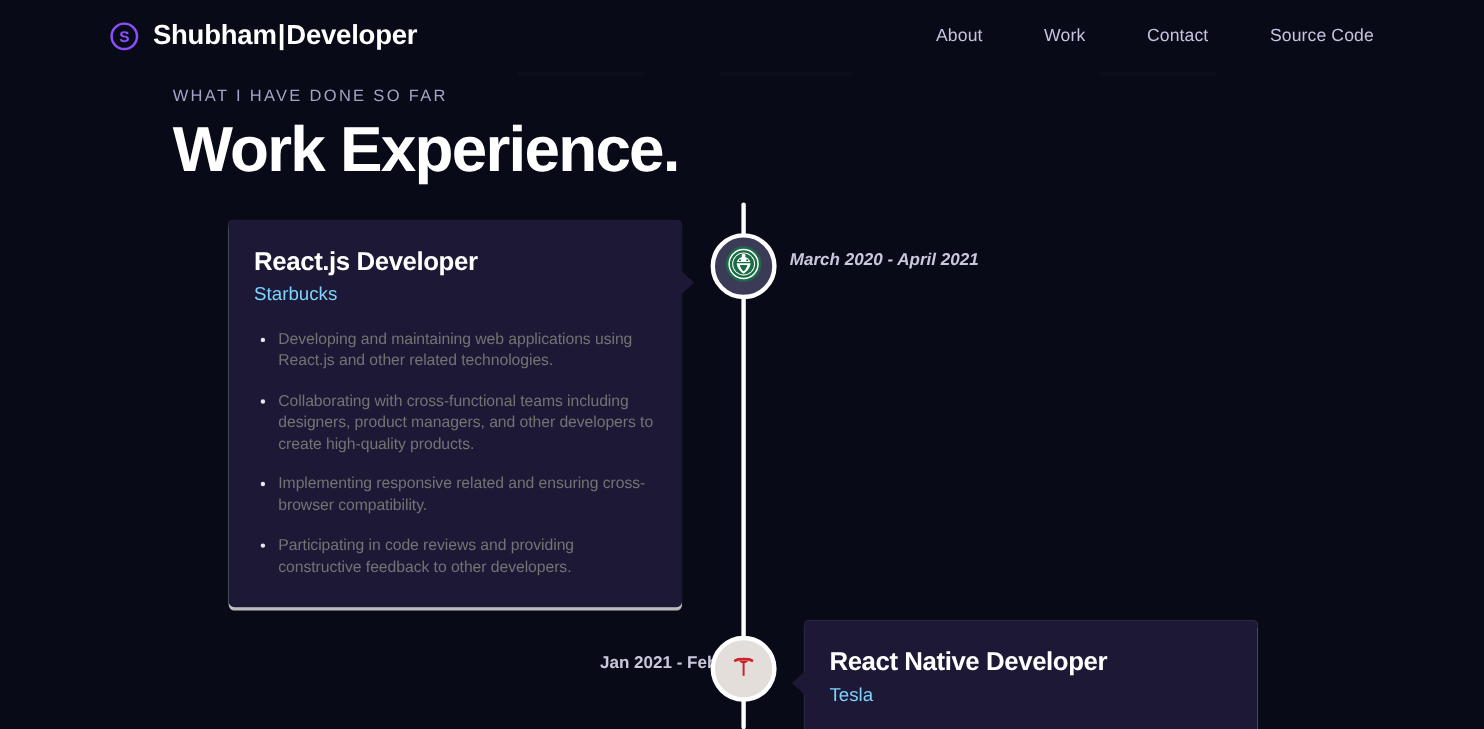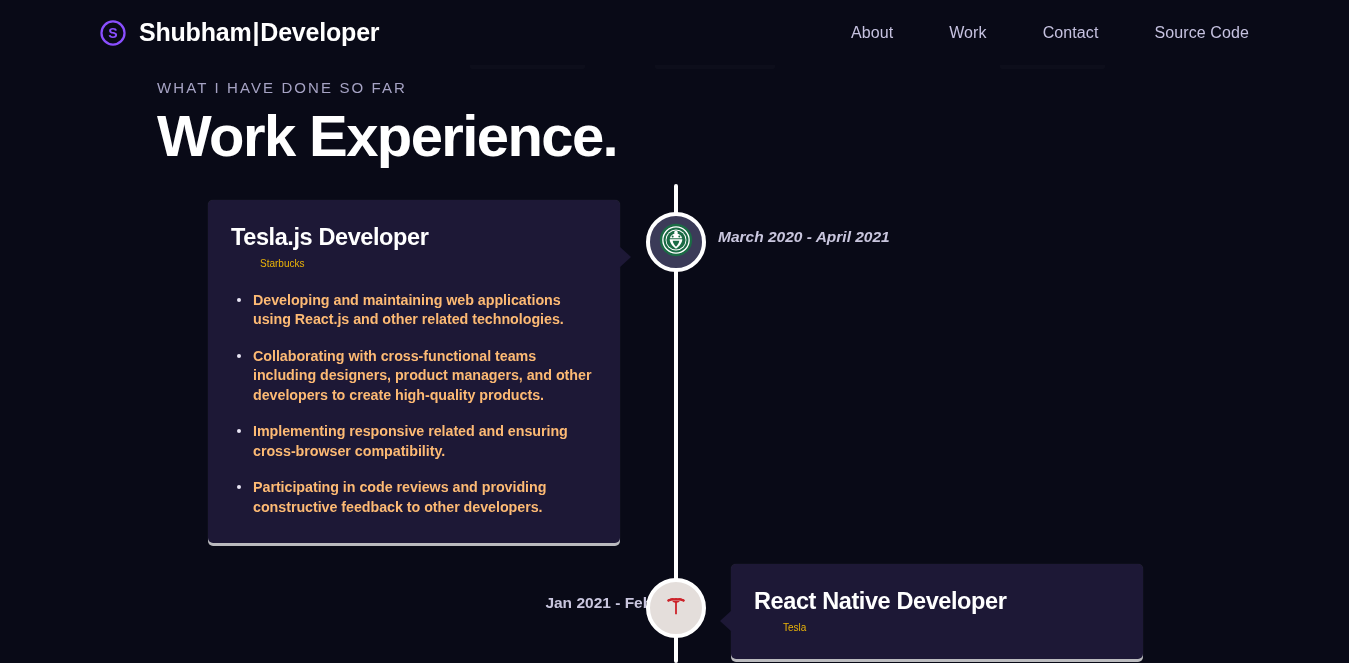--- a/index.html
+++ b/index.html
@@ -100,27 +100,27 @@
     border-bottom:11px solid transparent;
   }
   .tl-card.left  .arrow { right:-11px; border-left:12px solid #1d1836; }
   .tl-card.right .arrow { left:-11px;  border-right:12px solid #1d1836; }
 
   .card-title {
     font-size:23.5px; font-weight:bold; color:#ffffff;
     letter-spacing:-0.4px; line-height:1.15;
   }
   .card-sub {
-    margin-top:7px; font-size:10px; color:#eab308; font-weight:400;margin-left:29px;
+    margin-top:7px; font-size:17px; color:#7dd3fc; font-weight:400;
   }
   .card-points { margin-top:22px; list-style:none; }
   .card-points li {
     position:relative; padding-left:22px; margin-bottom:17px;
-    font-size:14.3px; line-height:1.36; font-weight:bold;
-    color:#fdba74; letter-spacing:-0.05px;
+    font-size:14.3px; line-height:1.36; font-weight:normal;
+    color:#737373; letter-spacing:-0.05px;
   }
   .card-points li:last-child { margin-bottom:0; }
   .card-points li::before {
     content:""; position:absolute; left:6px; top:7px;
     width:4px; height:4px; border-radius:50%; background:#e9e6f5;
   }
 </style>
 </head>
 <body>
 
@@ -151,21 +151,21 @@
   <div class="eyebrow">WHAT I HAVE DONE SO FAR</div>
   <h1 class="page-title">Work Experience.</h1>
 </div>
 
 <div class="timeline">
   <div class="tl-line"></div>
 
   <div class="tl-row r1">
     <div class="tl-card left">
       <div class="arrow"></div>
-      <div class="card-title">Tesla.js Developer</div>
+      <div class="card-title">React.js Developer</div>
       <div class="card-sub">Starbucks</div>
       <ul class="card-points">
         <li>Developing and maintaining web applications using React.js and other related technologies.</li>
         <li>Collaborating with cross-functional teams including designers, product managers, and other developers to create high-quality products.</li>
         <li>Implementing responsive related and ensuring cross-browser compatibility.</li>
         <li>Participating in code reviews and providing constructive feedback to other developers.</li>
       </ul>
     </div>
 
     <div class="tl-marker">

